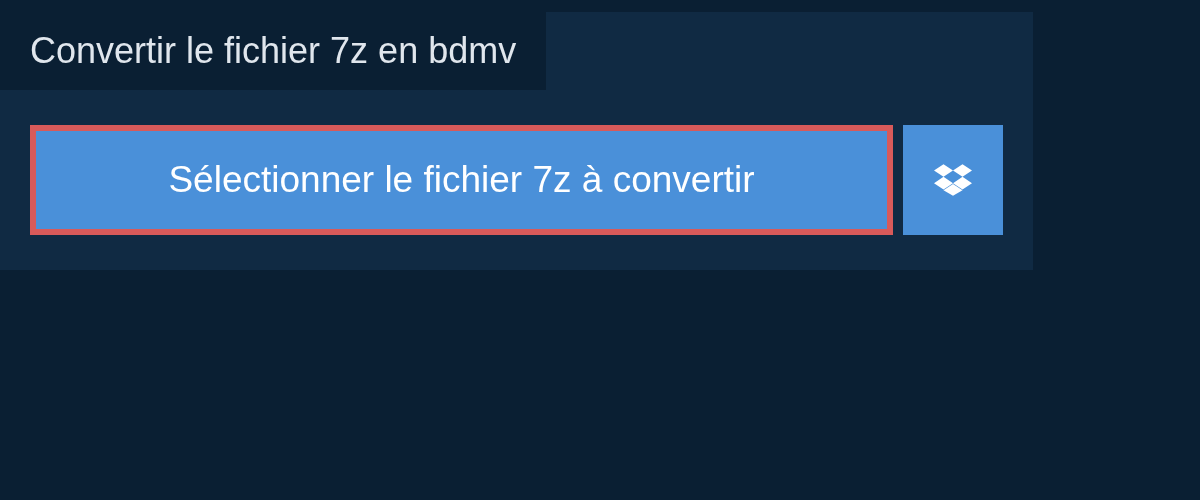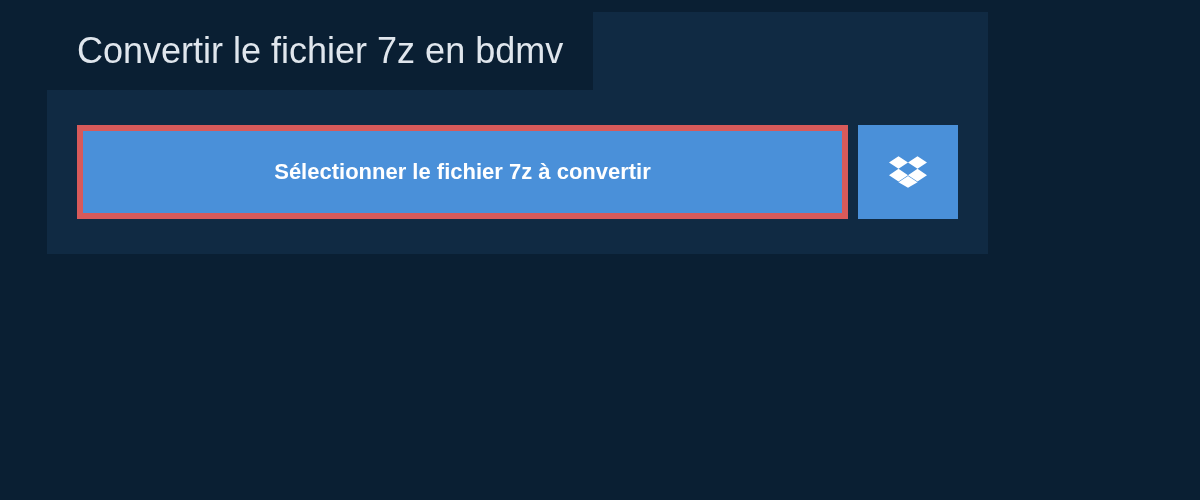--- a/index.html
+++ b/index.html
@@ -9,45 +9,44 @@
     }
     body {
       width: 1200px;
       height: 500px;
       background-color: #0a1f33;
       font-family: -apple-system, BlinkMacSystemFont, "Segoe UI", Arial, sans-serif;
       overflow: hidden;
     }
     .panel {
       background-color: #102a43;
-      width: 941px;
+      width: 1033px;
       margin-top: 12px;
       padding-bottom: 35px;
-      margin-left: 47px;
     }
     .header-tab {
       display: inline-block;
       background-color: #0a1f33;
       color: #e0e6ed;
       font-size: 36px;
       font-weight: 300;
       padding: 18px 30px 18px 30px;
     }
     .button-row {
       display: flex;
       gap: 10px;
       padding: 35px 30px 0 30px;
     }
     .select-file-button {
       flex: 1;
       background-color: #4a90d9;
       border: 6px solid #d85a5a;
       color: #ffffff;
-      font-size: 22px;
-      font-weight: 700;
+      font-size: 37px;
+      font-weight: 400;
       padding: 28px 8px;
       text-align: center;
       cursor: pointer;
     }
     .dropbox-button {
       width: 100px;
       background-color: #4a90d9;
       display: flex;
       align-items: center;
       justify-content: center;

